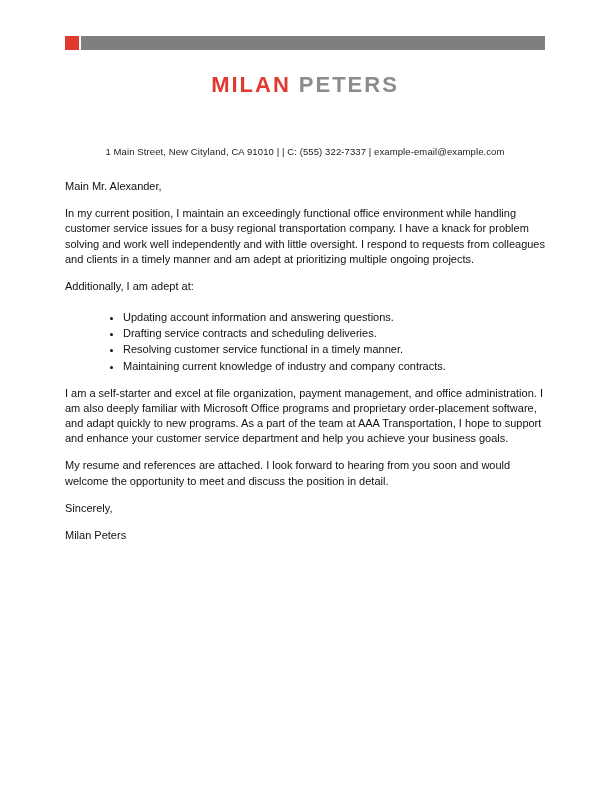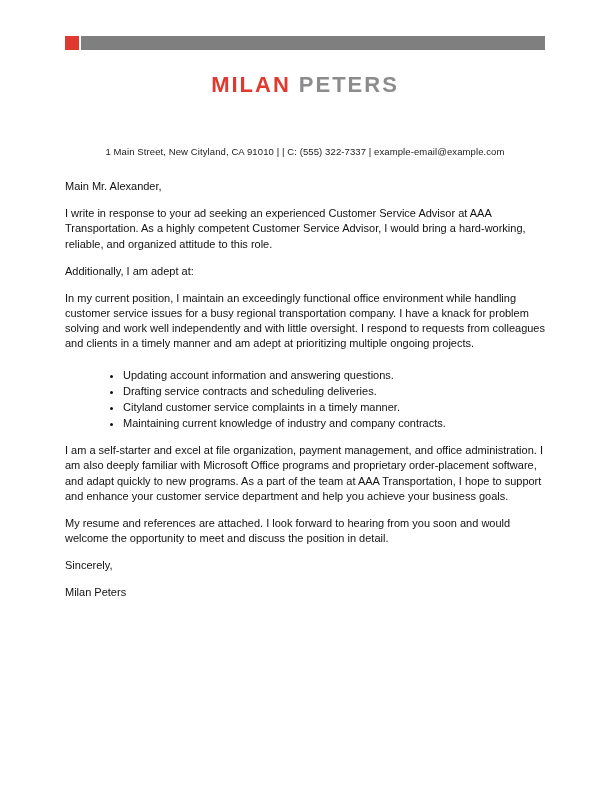--- a/index.html
+++ b/index.html
@@ -84,30 +84,29 @@
   <div class="title">
     <span class="first">MILAN</span><span class="last">PETERS</span>
   </div>
 
   <div class="contact">1 Main Street, New Cityland, CA 91010 | | C: (555) 322-7337 | example-email@example.com</div>
 
   <div class="body-text">
 
     <p class="salutation">Main Mr. Alexander,</p>
 
-    <p>I write in response to your ad seeking an experienced Customer Service Advisor at AAA Transportation. As a highly competent Customer Service Advisor, I would bring a hard-working, reliable, and organized attitude to this role.</p>
+
+    <p>In my current position, I maintain an exceedingly functional office environment while handling customer service issues for a busy regional transportation company. I have a knack for problem solving and work well independently and with little oversight. I respond to requests from colleagues and clients in a timely manner and am adept at prioritizing multiple ongoing projects.</p>
 
     <p>Additionally, I am adept at:</p>
-
-    <p>In my current position, I maintain an exceedingly functional office environment while handling customer service issues for a busy regional transportation company. I have a knack for problem solving and work well independently and with little oversight. I respond to requests from colleagues and clients in a timely manner and am adept at prioritizing multiple ongoing projects.</p>
 
     <ul class="bullets">
       <li>Updating account information and answering questions.</li>
       <li>Drafting service contracts and scheduling deliveries.</li>
-      <li>Cityland customer service complaints in a timely manner.</li>
+      <li>Resolving customer service functional in a timely manner.</li>
       <li>Maintaining current knowledge of industry and company contracts.</li>
     </ul>
 
     <p>I am a self-starter and excel at file organization, payment management, and office administration. I am also deeply familiar with Microsoft Office programs and proprietary order-placement software, and adapt quickly to new programs. As a part of the team at AAA Transportation, I hope to support and enhance your customer service department and help you achieve your business goals.</p>
 
     <p>My resume and references are attached. I look forward to hearing from you soon and would welcome the opportunity to meet and discuss the position in detail.</p>
 
     <p class="signoff">Sincerely,</p>
 
     <p class="signature">Milan Peters</p>

